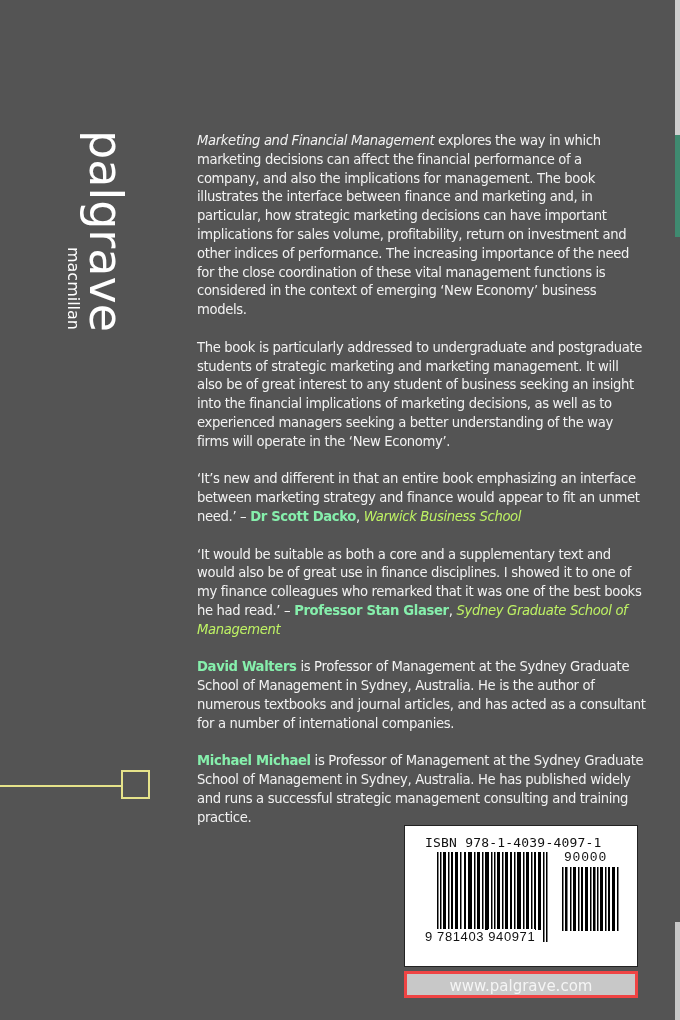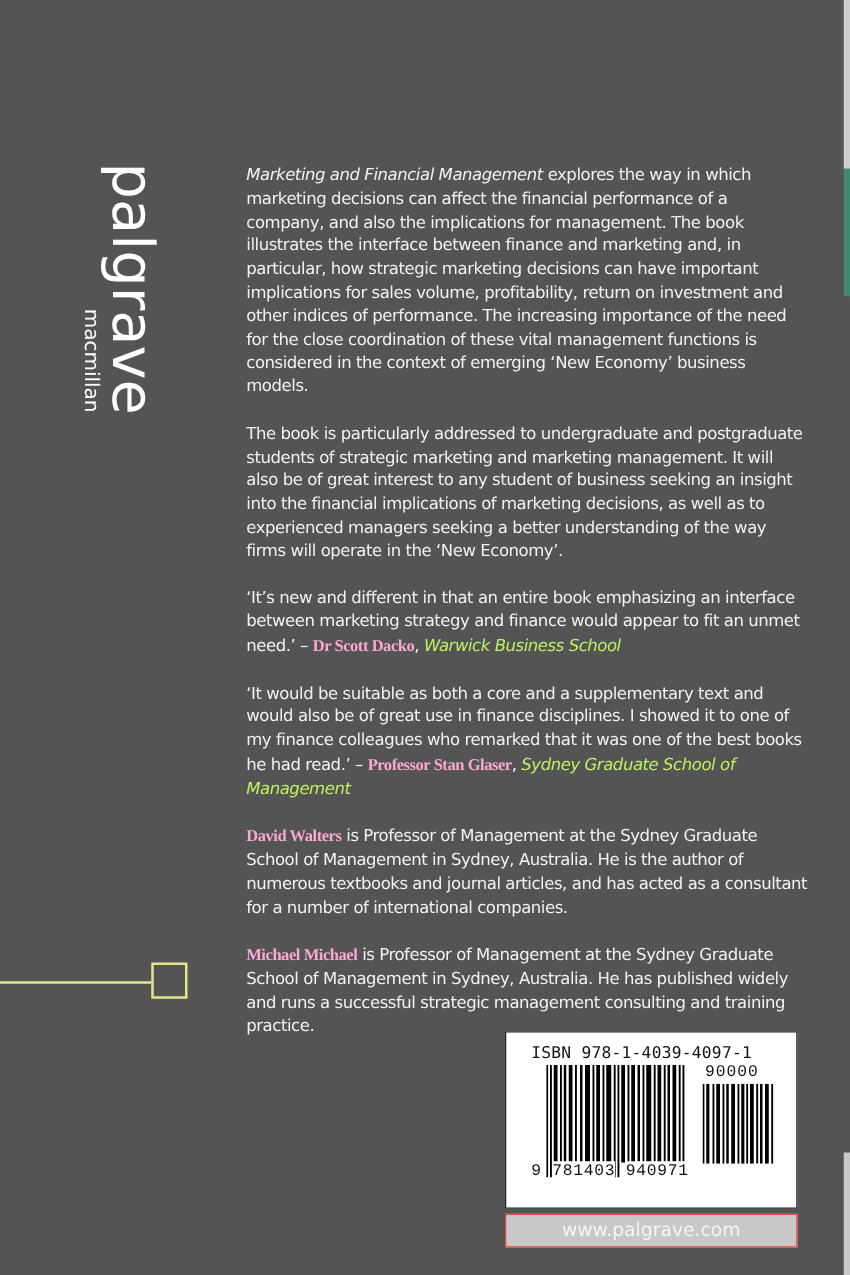--- a/index.html
+++ b/index.html
@@ -42,21 +42,21 @@
     .deco-square {
       position: absolute; left: 121px; top: 770px; width: 29px; height: 29px;
       border: 2px solid #e6e38a; box-sizing: border-box;
     }
     .content {
       position: absolute; left: 197px; top: 132px; width: 450px;
       color: #f2f2f2; font-family: "DejaVu Sans", sans-serif;
       font-size: 13.2px; line-height: 18.8px; letter-spacing: -0.35px;
     }
     .content p { margin: 0 0 18.8px 0; }
-    .hl-name { color: #f9a8d4; font-weight: bold; font-family: Liberation Serif, serif; }
+    .hl-name { color: #86efac; font-weight: bold; }
     .hl-aff { color: #bef264; font-style: italic; }
     .ital { font-style: italic; text-align: center; }
     .barcode-box {
       position: absolute; left: 404px; top: 825px; width: 234px; height: 142px;
       background: #ffffff; border: 1px solid #222; box-sizing: border-box;
     }
     .isbn-label {
       position: absolute; left: 20px; top: 9px; font-family: "DejaVu Sans Mono", monospace;
       font-size: 13px; color: #111; letter-spacing: 0.2px;
     }
@@ -64,27 +64,27 @@
       position: absolute; left: 159px; top: 24px; font-family: Liberation Mono, monospace;
       font-size: 13px; color: #111; letter-spacing: 0.8px;
     }
     .bars-main {
       position: absolute; left: 32px; top: 26px; width: 112px; height: 90px;
     }
     .bars-addon {
       position: absolute; left: 157px; top: 41px; width: 58px; height: 64px;
     }
     .bar-digits {
-      position: absolute; left: 20px; top: 103px; font-family: Liberation Mono, monospace;
+      position: absolute; left: 20px; top: 103px; font-family: Liberation Sans, sans-serif;
       font-size: 13px; color: #111; background: transparent; letter-spacing: 0.6px;
     }
     .bar-digits span { background: #fff; }
     .url-box {
       position: absolute; left: 404px; top: 971px; width: 234px; height: 27px;
-      background: #c8c8c8; border: 1px solid #ef4444; box-sizing: border-box;
+      background: #c8c8c8; border: 3px solid #ef4444; box-sizing: border-box;
       color: #f5f5f5; font-size: 15px; line-height: 25px; text-align: center;
       font-family: "DejaVu Sans", sans-serif;
     }
   </style>
 </head>
 <body>
 
 <div class="spine-strip-top"></div>
 <div class="spine-strip-teal"></div>
 <div class="spine-strip-bottom"></div>

